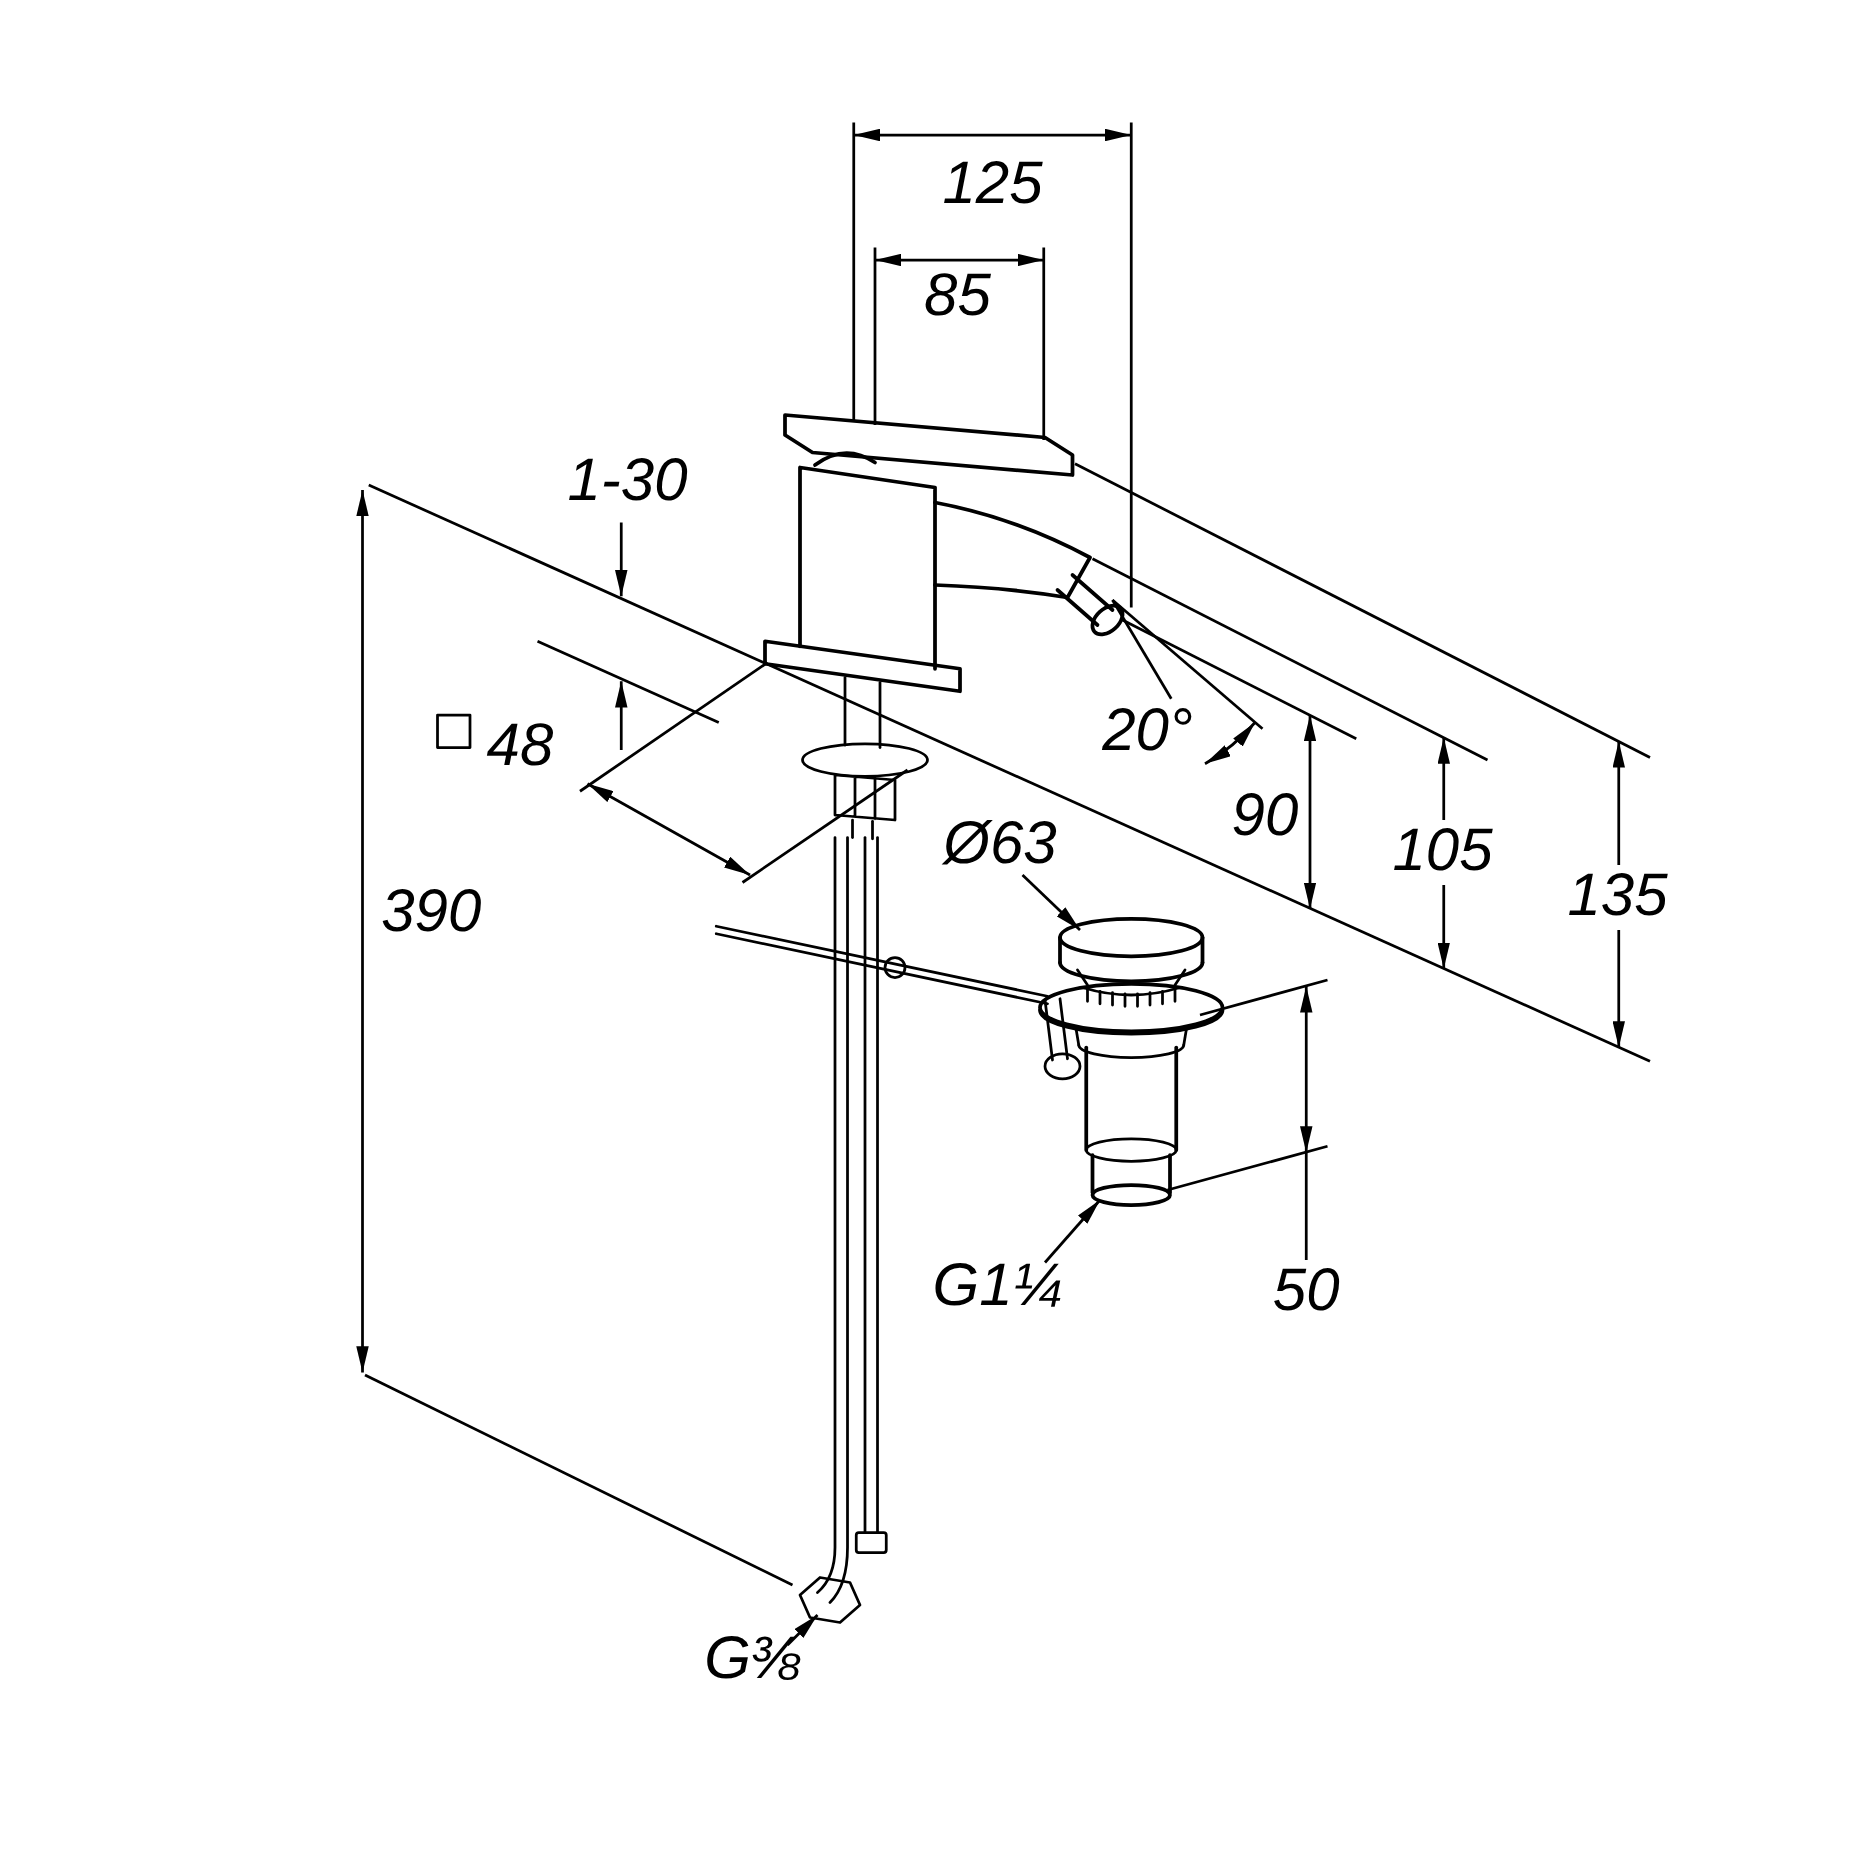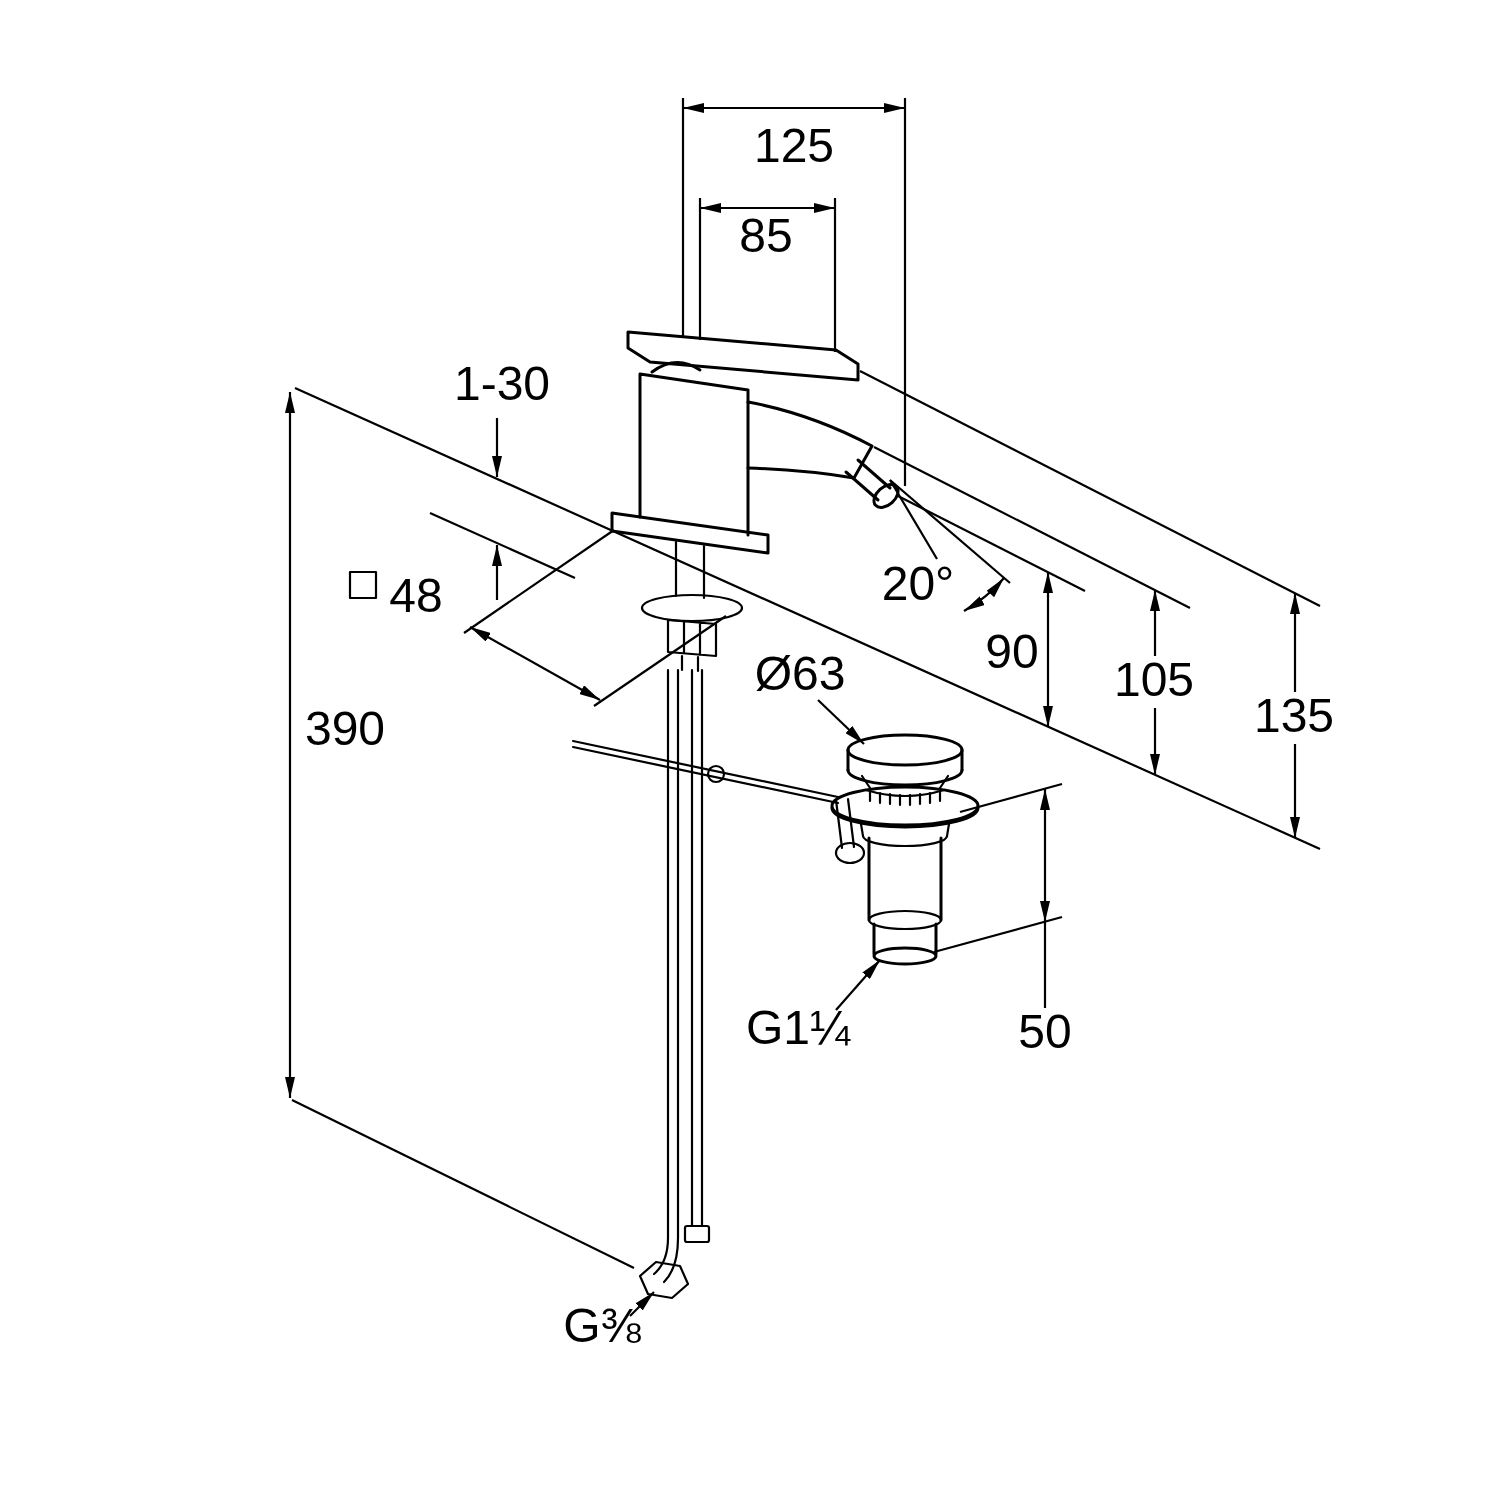--- a/index.html
+++ b/index.html
@@ -1,16 +1,16 @@
 <!DOCTYPE html>
 <html><head>
 <meta charset="utf-8">
 <style>
   html,body{margin:0;padding:0;background:#ffffff;}
-  .canvas{position:relative;width:1500px;height:1468px;background:#fff;overflow:hidden;}
+  .canvas{position:relative;width:1500px;height:1468px;background:#fff;overflow:hidden;font-style:italic;}
   svg{position:absolute;inset:0;}
   .obj{stroke:#000;stroke-width:3;fill:none;stroke-linecap:round;stroke-linejoin:round;}
   .obj-thin{stroke:#000;stroke-width:2.2;fill:none;stroke-linecap:round;stroke-linejoin:round;}
   .dim{stroke:#000;stroke-width:2.2;fill:none;stroke-linecap:butt;}
   .lbl{font-family:"Liberation Sans","DejaVu Sans",sans-serif;font-size:48px;fill:#000;text-anchor:middle;}
   .lbl-bg{fill:#ffffff;stroke:none;}
 </style>
 </head>
 <body>
 

